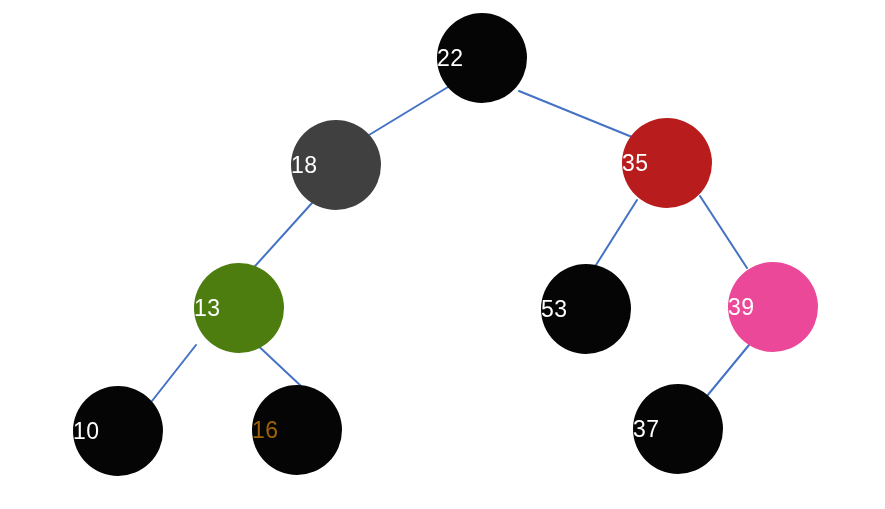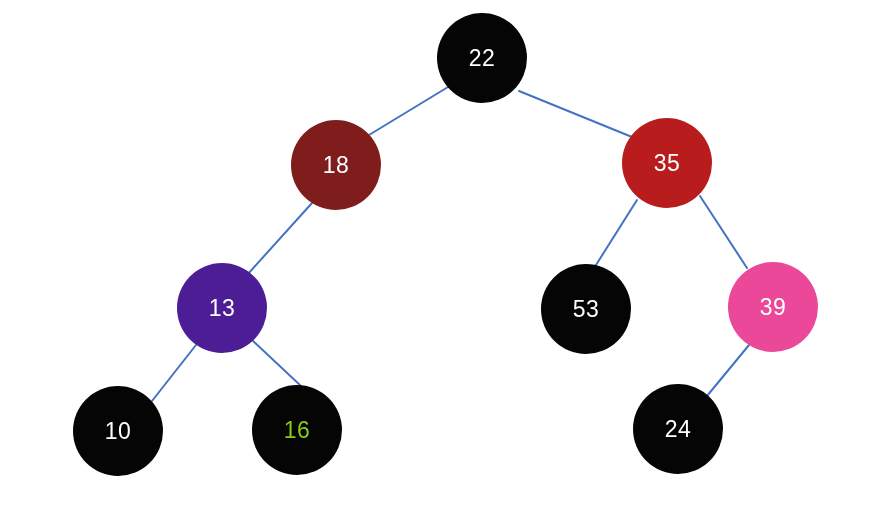--- a/index.html
+++ b/index.html
@@ -25,21 +25,20 @@
     width: 885px;
     height: 509px;
     pointer-events: none;
   }
   .tree-node {
     position: absolute;
     border-radius: 50%;
     background: #050505;
     display: flex;
     align-items: center;
-    justify-content: center;
     box-sizing: border-box;
   }
   .node-label {
     color: #ffffff;
     font-family: "Liberation Sans", sans-serif;
     font-size: 23px;
     line-height: 1;
     letter-spacing: 0.5px;
     user-select: none;
   }
@@ -57,39 +56,39 @@
       <line x1="252" y1="340" x2="301" y2="386" stroke="#4472c4" stroke-width="2" stroke-linecap="round"></line>
       <line x1="637" y1="200" x2="596" y2="265" stroke="#4472c4" stroke-width="2" stroke-linecap="round"></line>
       <line x1="700" y1="196" x2="747" y2="268" stroke="#4472c4" stroke-width="2" stroke-linecap="round"></line>
       <line x1="749" y1="345" x2="707" y2="396" stroke="#4472c4" stroke-width="2" stroke-linecap="round"></line>
     </svg>
 
   <div id="node-layer">
       <div class="tree-node" style="left: 437px; top: 13px; width: 90px; height: 90px; background: rgb(5, 5, 5);">
         <span class="node-label" style="color: rgb(255, 255, 255);">22</span>
       </div>
-      <div class="tree-node" style="left: 291px; top: 120px; width: 90px; height: 90px; background: #7f1d1d;">
+      <div class="tree-node" style="left: 291px; top: 120px; width: 90px; height: 90px; background: #404040;">
         <span class="node-label" style="color: rgb(255, 255, 255);">18</span>
       </div>
       <div class="tree-node" style="left: 622px; top: 118px; width: 90px; height: 90px; background: #b91c1c;">
         <span class="node-label" style="color: rgb(255, 255, 255);">35</span>
       </div>
-      <div class="tree-node" style="left: 177px; top: 263px; width: 90px; height: 90px; background: #4c1d95;">
+      <div class="tree-node" style="left: 194px; top: 263px; width: 90px; height: 90px; background: #4d7c0f;">
         <span class="node-label" style="color: rgb(255, 255, 255);">13</span>
       </div>
       <div class="tree-node" style="left: 541px; top: 264px; width: 90px; height: 90px; background: rgb(5, 5, 5);">
         <span class="node-label" style="color: rgb(255, 255, 255);">53</span>
       </div>
       <div class="tree-node" style="left: 728px; top: 262px; width: 90px; height: 90px; background: #ec4899;">
         <span class="node-label" style="color: rgb(255, 255, 255);">39</span>
       </div>
       <div class="tree-node" style="left: 73px; top: 386px; width: 90px; height: 90px; background: rgb(5, 5, 5);">
         <span class="node-label" style="color: rgb(255, 255, 255);">10</span>
       </div>
       <div class="tree-node" style="left: 252px; top: 385px; width: 90px; height: 90px; background: rgb(5, 5, 5);">
-        <span class="node-label" style="color: #84cc16;">16</span>
+        <span class="node-label" style="color: #a16207;">16</span>
       </div>
       <div class="tree-node" style="left: 633px; top: 384px; width: 90px; height: 90px; background: rgb(5, 5, 5);">
-        <span class="node-label" style="color: rgb(255, 255, 255);">24</span>
+        <span class="node-label" style="color: rgb(255, 255, 255);">37</span>
       </div>
     </div>
 
 </div>
 
 </body></html>

